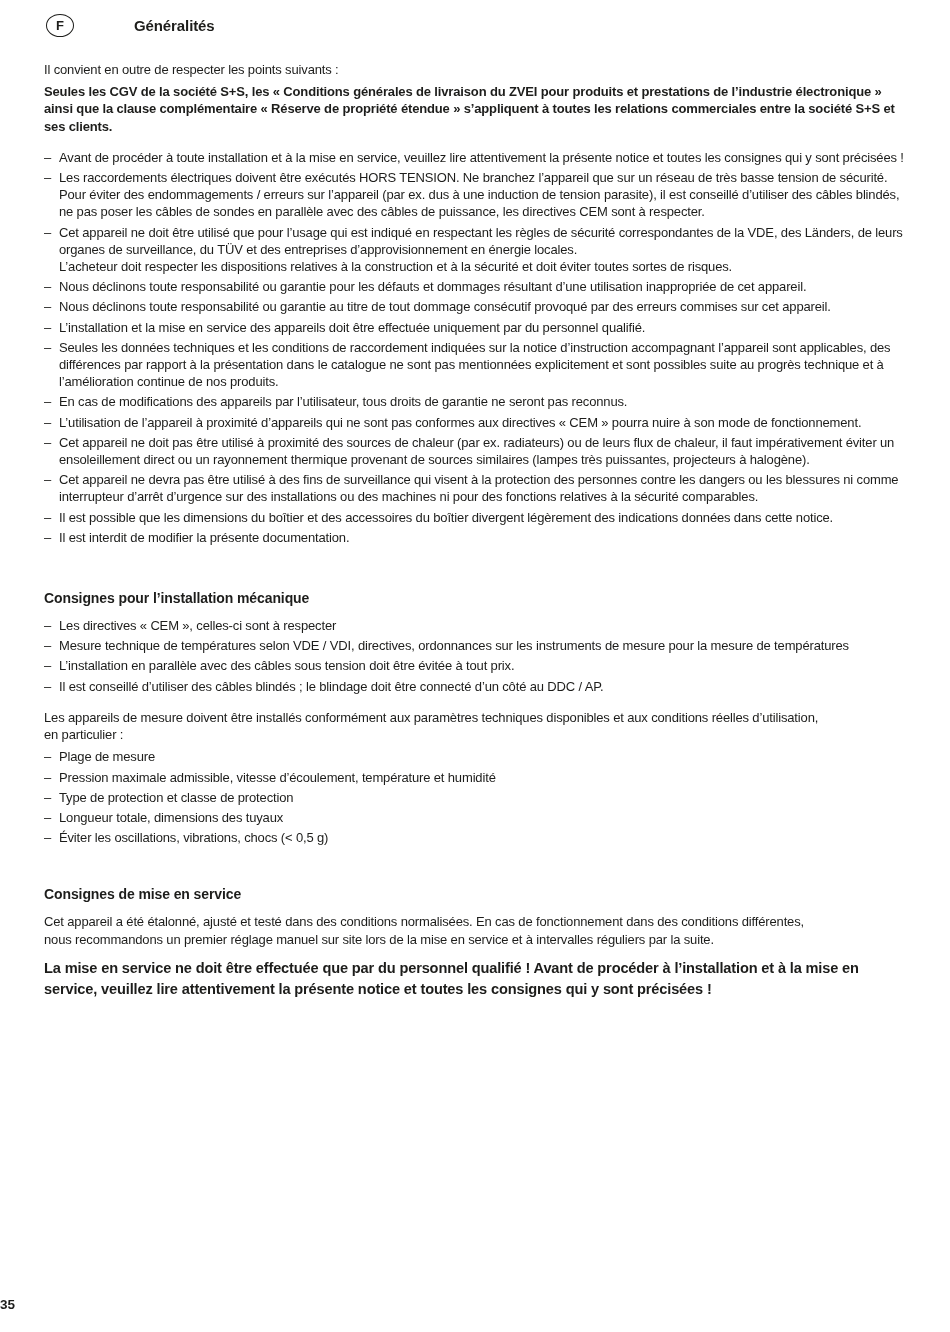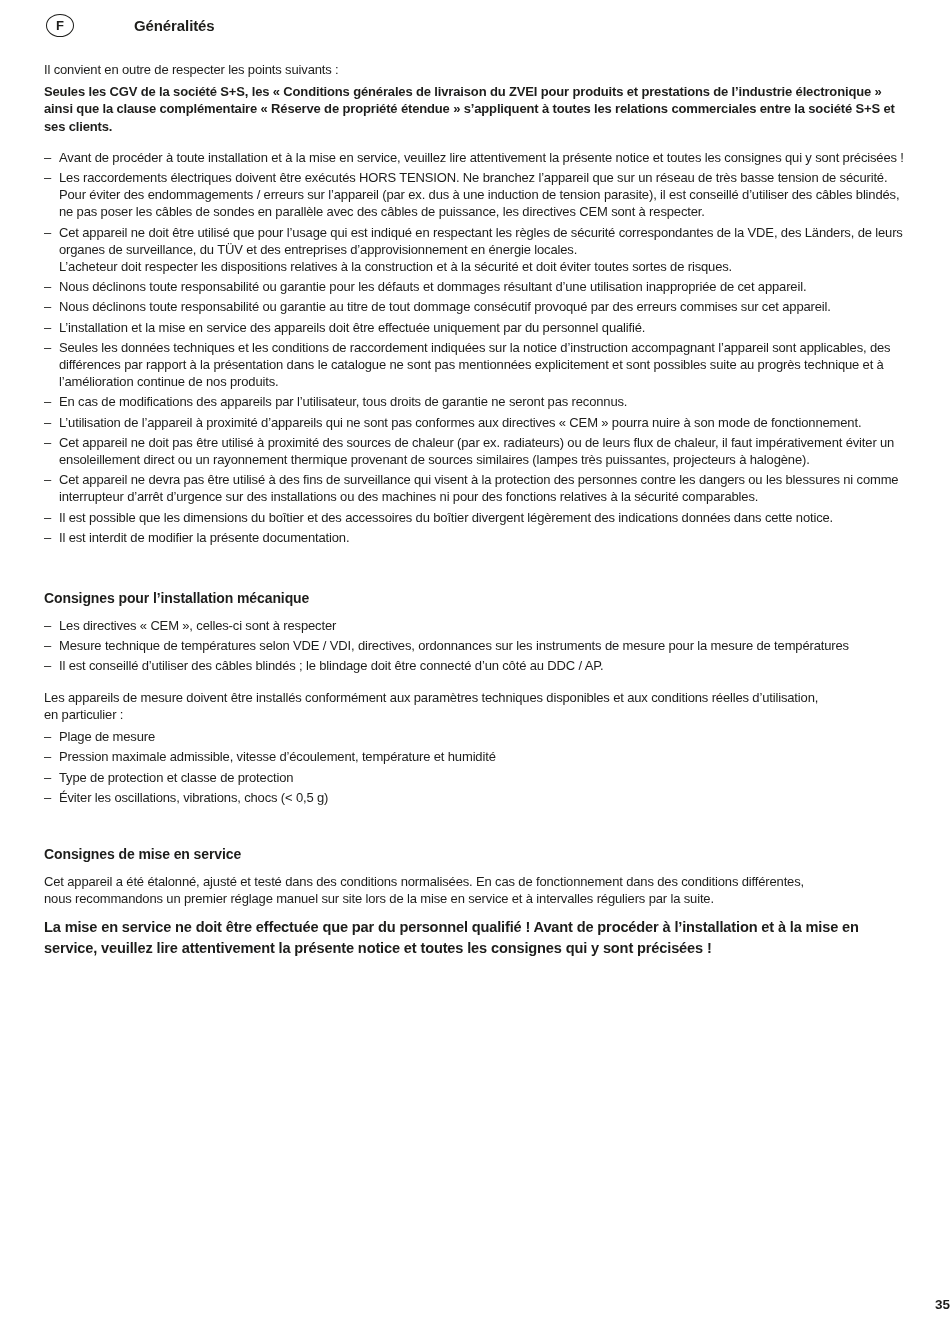--- a/index.html
+++ b/index.html
@@ -89,21 +89,21 @@
     margin-top: 7px;
     max-width: 850px;
   }
   .commissioning-para { margin-bottom: 10px; }
   
   .page-footer {
     position: absolute;
     left: 0;
     right: 0;
     bottom: 20px;
-    text-align: right;
+    text-align: left;
     font-size: 13.5px;
     font-weight: bold;
     letter-spacing: 0;
   }
 </style>
 </head>
 <body>
 
 <div class="page">
 
@@ -133,28 +133,30 @@
         <li><span class="li-text">Il est possible que les dimensions du boîtier et des accessoires du boîtier divergent légèrement des indications données dans cette notice.</span></li>
         <li><span class="li-text">Il est interdit de modifier la présente documentation.</span></li>
       </ul>
   </section>
 
   <section>
     <h2 class="section-heading">Consignes pour l’installation mécanique</h2>
     <ul class="dash-list">
         <li><span class="li-text">Les directives « CEM », celles-ci sont à respecter</span></li>
         <li><span class="li-text">Mesure technique de températures selon VDE / VDI, directives, ordonnances sur les instruments de mesure pour la mesure de températures</span></li>
+        <li><span class="li-text">L’installation en parallèle avec des câbles sous tension doit être évitée à tout prix.</span></li>
         <li><span class="li-text">Il est conseillé d’utiliser des câbles blindés ; le blindage doit être connecté d’un côté au DDC / AP.</span></li>
       </ul>
     <p class="body-text para-spaced multiline">Les appareils de mesure doivent être installés conformément aux paramètres techniques disponibles et aux conditions réelles d’utilisation,
 en particulier :</p>
     <ul class="dash-list">
         <li><span class="li-text">Plage de mesure</span></li>
         <li><span class="li-text">Pression maximale admissible, vitesse d’écoulement, température et humidité</span></li>
         <li><span class="li-text">Type de protection et classe de protection</span></li>
+        <li><span class="li-text">Longueur totale, dimensions des tuyaux</span></li>
         <li><span class="li-text">Éviter les oscillations, vibrations, chocs (&lt; 0,5 g)</span></li>
       </ul>
   </section>
 
   <section>
     <h2 class="section-heading commissioning">Consignes de mise en service</h2>
     <p class="body-text commissioning-para multiline">Cet appareil a été étalonné, ajusté et testé dans des conditions normalisées. En cas de fonctionnement dans des conditions différentes,
 nous recommandons un premier réglage manuel sur site lors de la mise en service et à intervalles réguliers par la suite.</p>
     <p class="bold-note">La mise en service ne doit être effectuée que par du personnel qualifié ! Avant de procéder à l’installation et à la mise en service, veuillez lire attentivement la présente notice et toutes les consignes qui y sont précisées !</p>
   </section>

